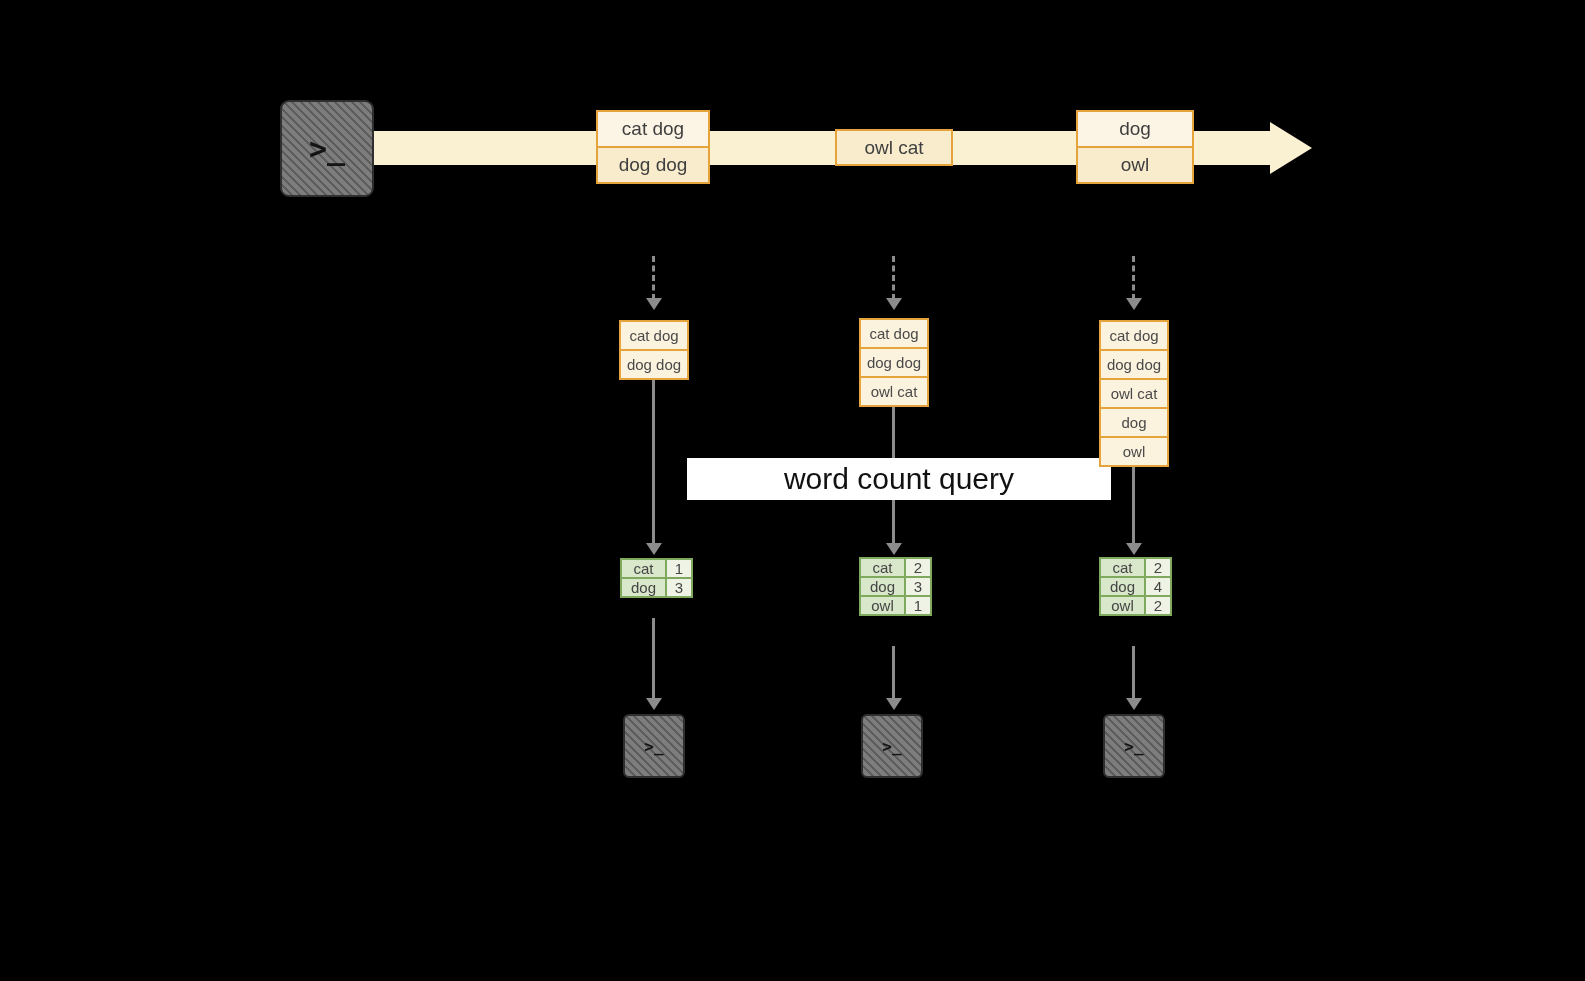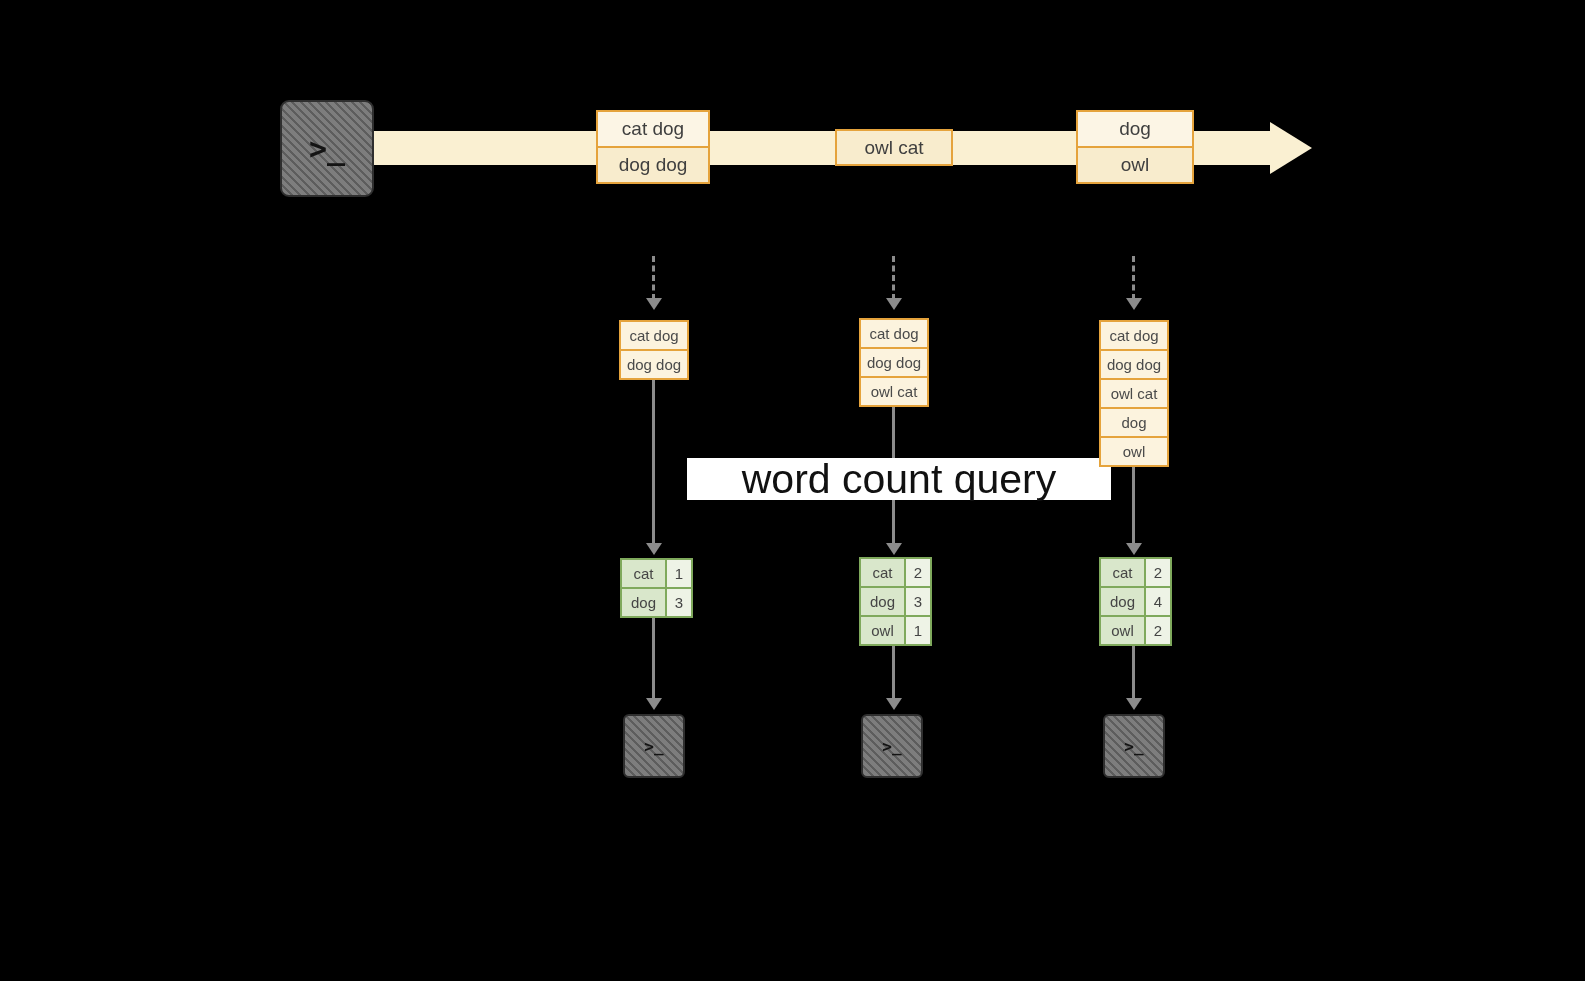--- a/index.html
+++ b/index.html
@@ -33,34 +33,34 @@
   
   .buffer-stack { position:absolute; z-index:5; }
   .buffer-box { box-sizing:border-box; width:70px; height:31px; border:2px solid #E5A33C; background:#FCF3DE;
     display:flex; align-items:center; justify-content:center; font-size:15px; color:#4a4a4a; }
   .buffer-box + .buffer-box { margin-top:-2px; }
 
   
   .count-table { position:absolute; z-index:3; }
   .count-row { display:flex; }
   .count-row + .count-row { margin-top:-2px; }
-  .cell { box-sizing:border-box; height:31px; border:2px solid #7FA95C;
+  .cell { box-sizing:border-box; height:21px; border:2px solid #7FA95C;
     display:flex; align-items:center; justify-content:center; font-size:15px; color:#454545; }
   .cell.word { width:47px; background:#D9E7CB; }
   .cell.num  { width:28px; margin-left:-2px; background:#EEF3E6; }
 
   
   .line-v { position:absolute; width:3px; background:#8C8C8C; z-index:2; }
   .line-v-dashed { position:absolute; width:0; border-left:3px dashed #8C8C8C; z-index:2; }
   .head-down { position:absolute; width:0; height:0;
     border-left:8px solid transparent; border-right:8px solid transparent; border-top:12px solid #8C8C8C; z-index:2; }
 
   
   .banner { position:absolute; left:687px; top:458px; width:424px; height:42px; background:#ffffff;
-    display:flex; align-items:center; justify-content:center; font-size:41px; color:#111111; z-index:4; }
+    display:flex; align-items:center; justify-content:center; font-size:30px; color:#111111; z-index:4; }
 </style>
 </head>
 <body>
 
 <div class="canvas">
 
   <div class="stream-body"></div>
   <div class="stream-head"></div>
 
   <div class="terminal" style="left:280px; top:100px; width:94px; height:97px; font-size:30px;">

